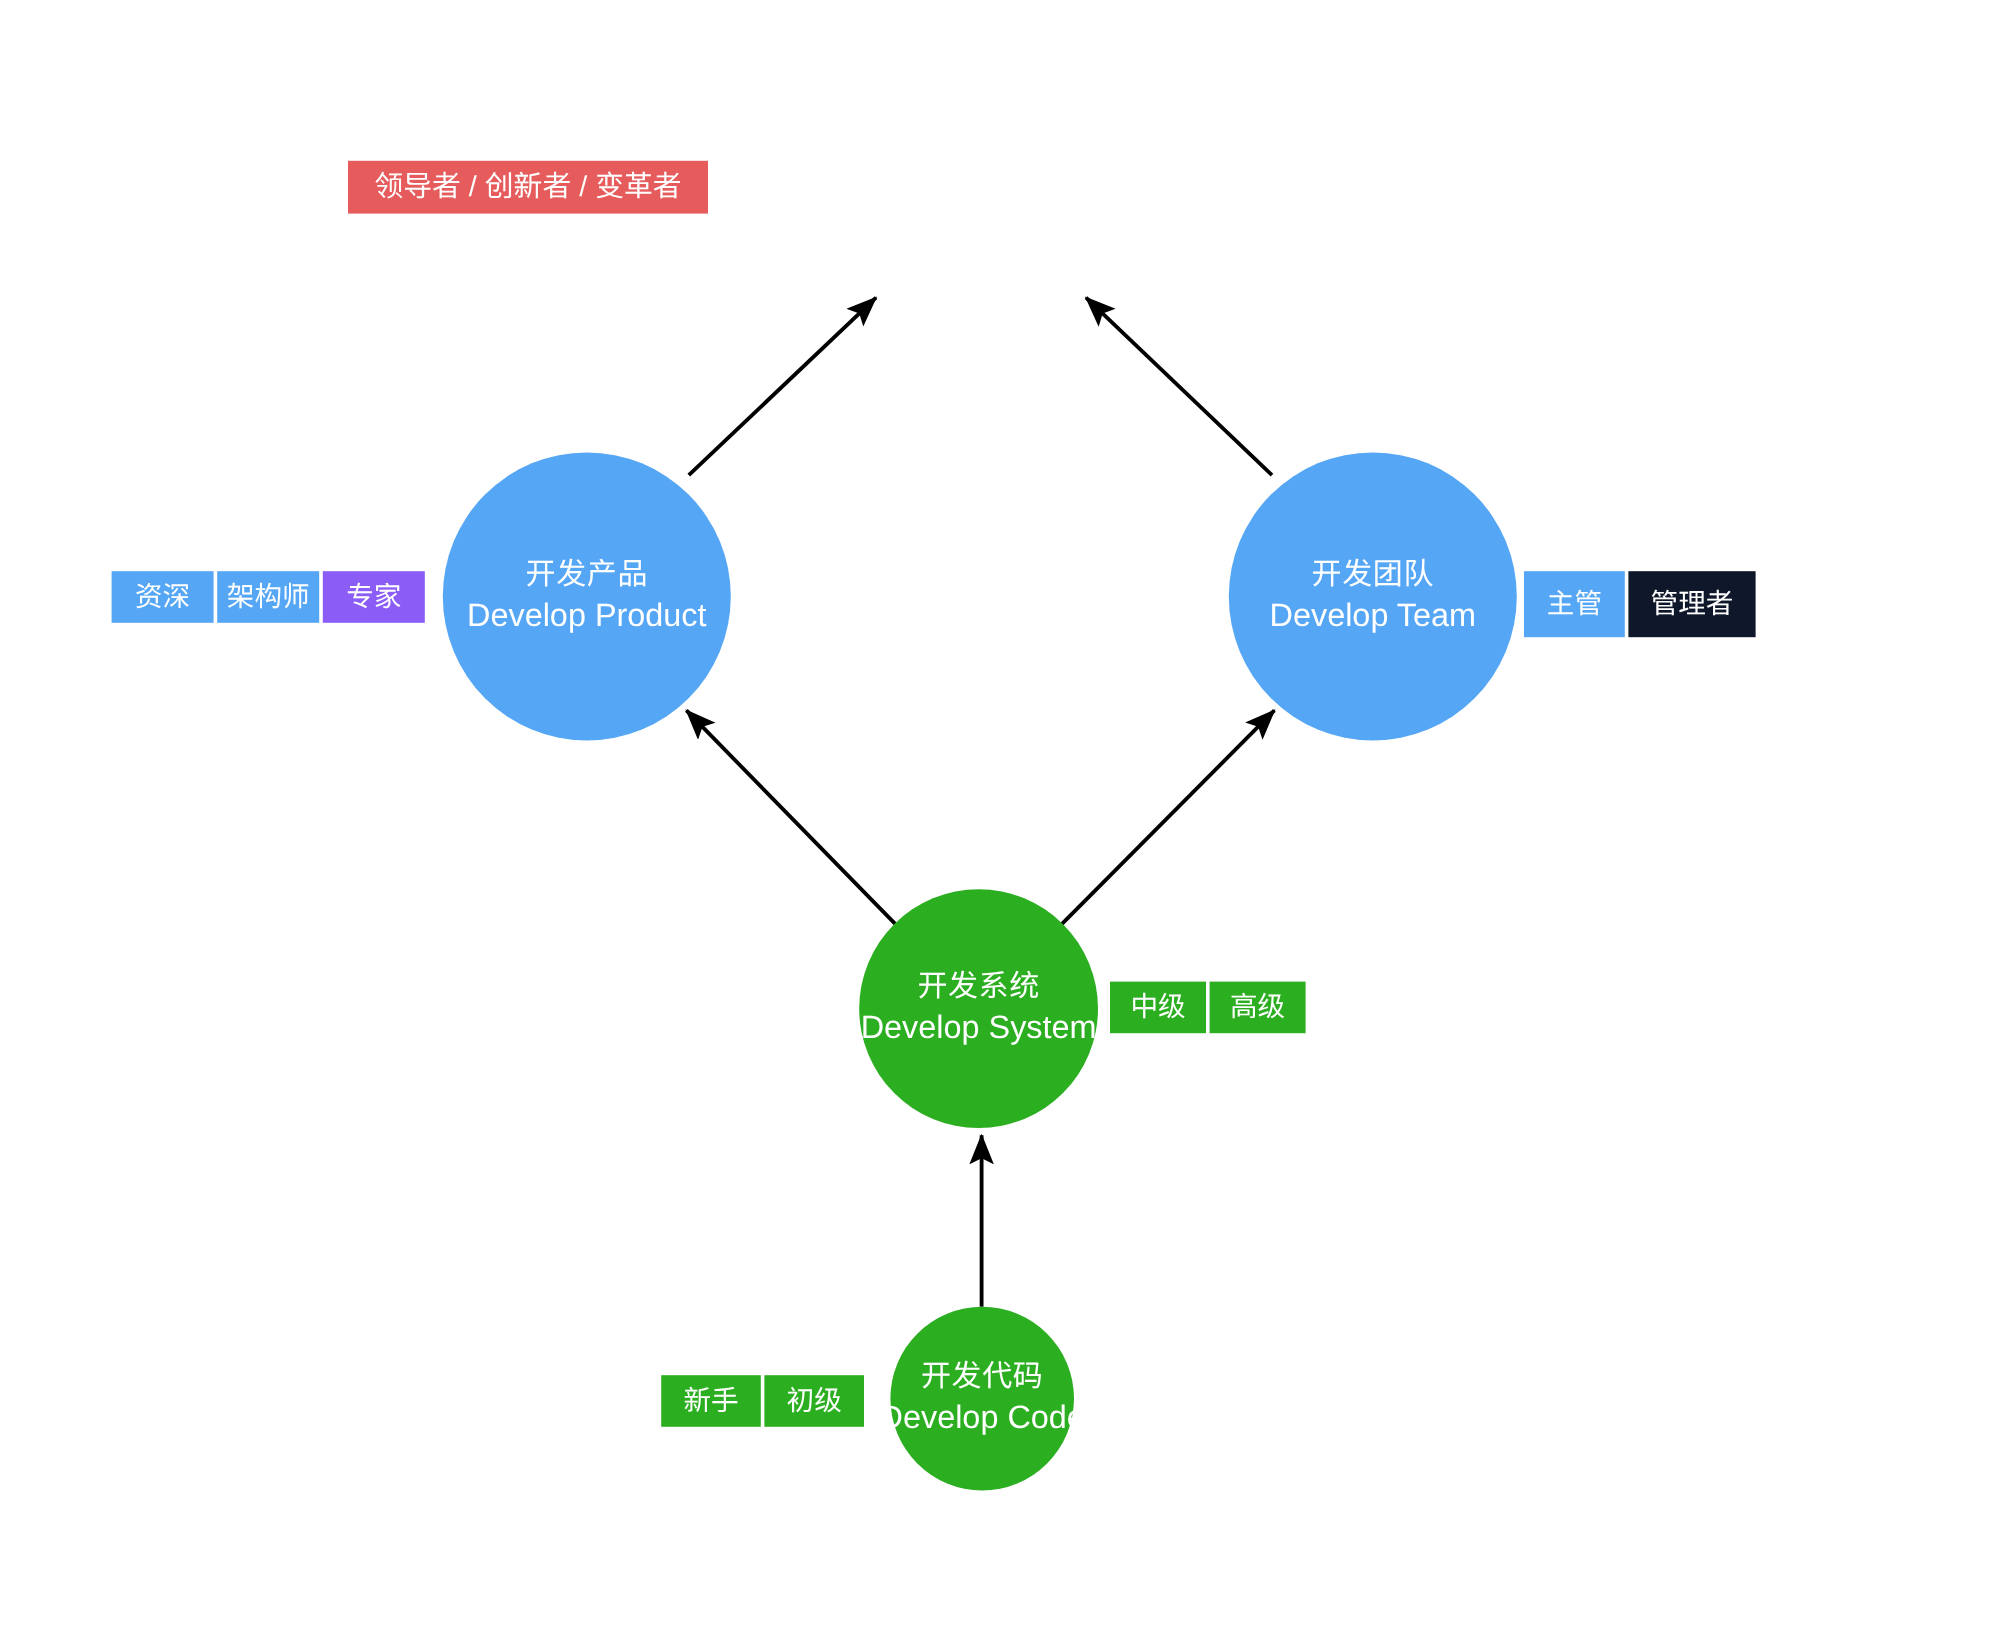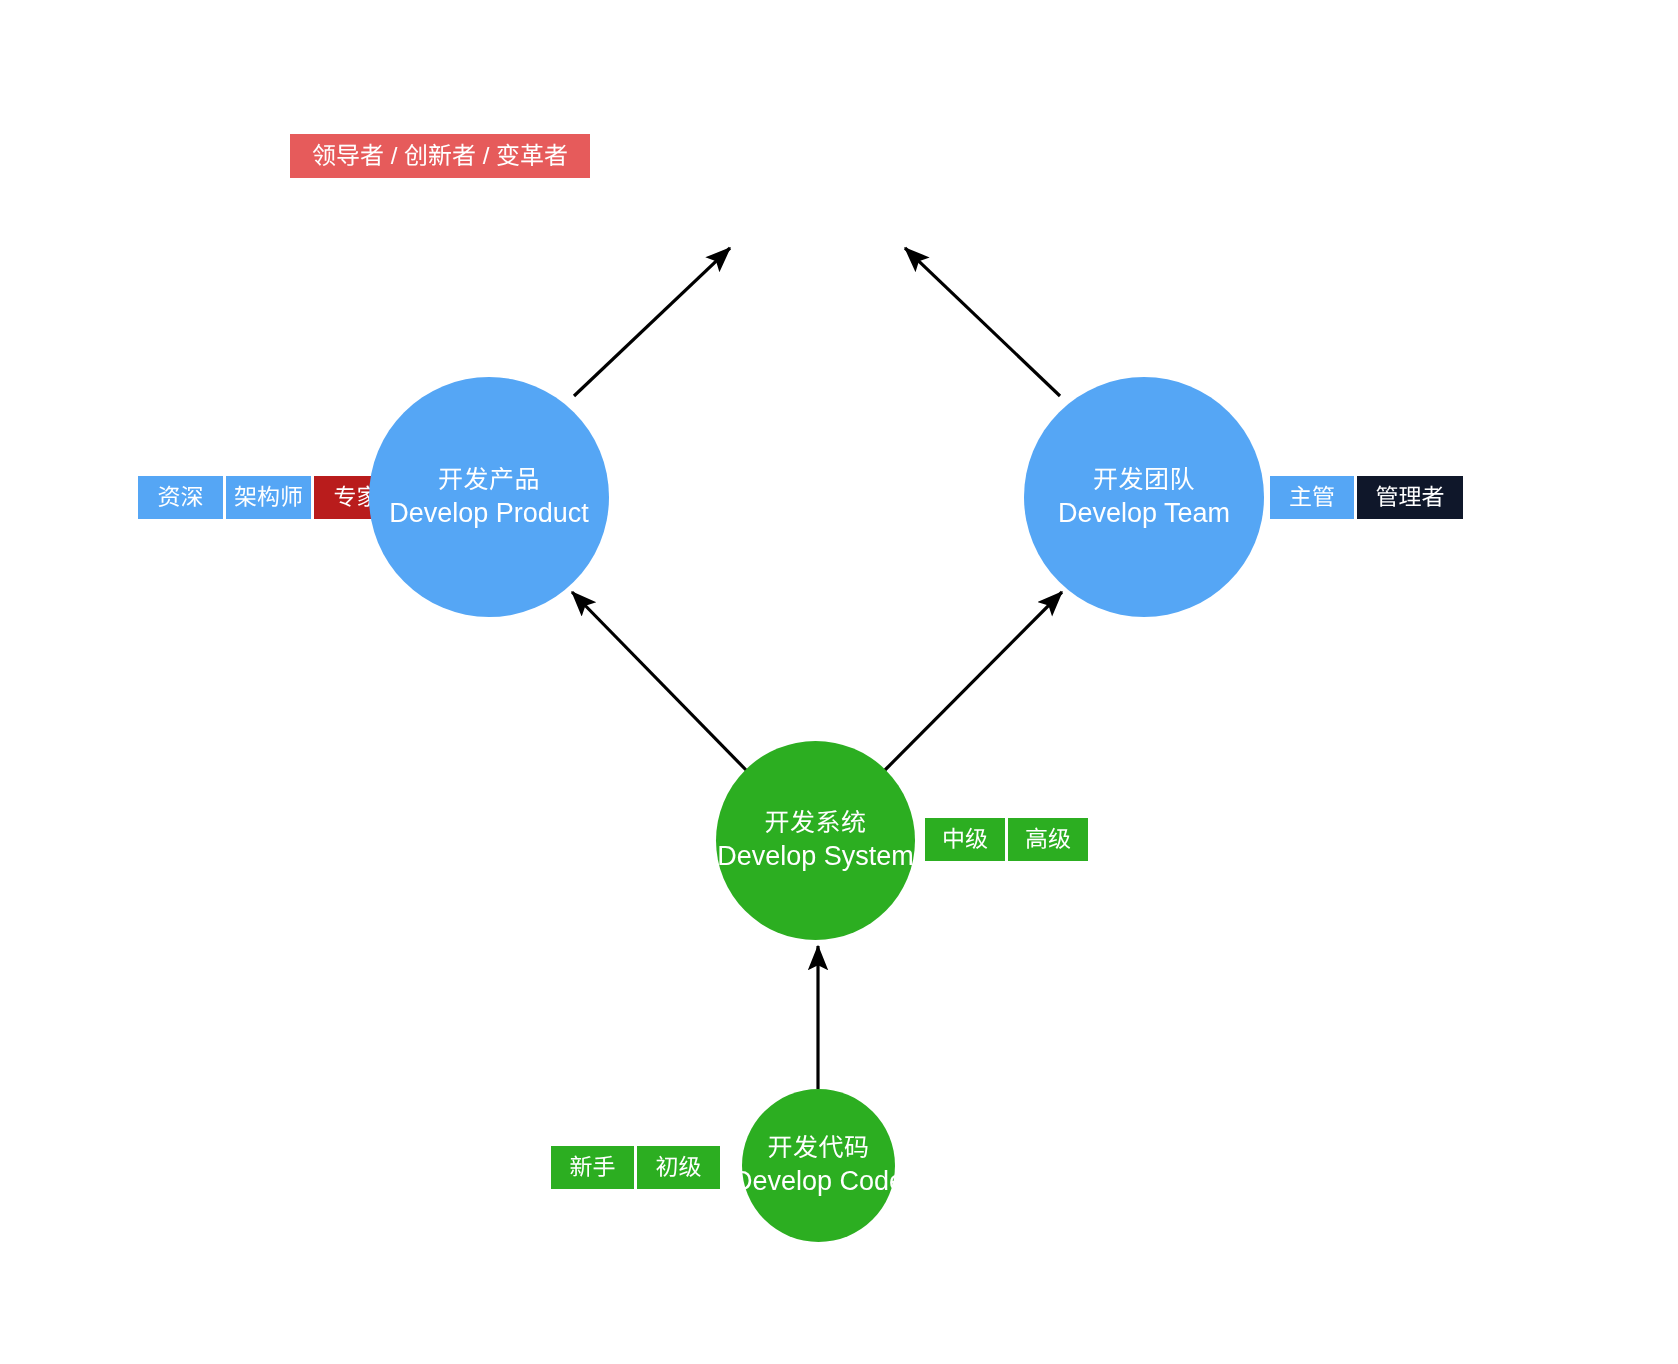--- a/index.html
+++ b/index.html
@@ -103,35 +103,34 @@
     height: 44px;
     padding: 0 22px;
     font-size: 24px;
   }
 
   
   #badges-product {
     left: 93px;
     top: 476px;
     height: 43px;
-    margin-left: 45px;
   }
   #badges-product .badge {
     height: 43px;
     width: 85px;
   }
 
   
   #badges-team {
     left: 1270px;
     top: 476px;
     height: 43px;
   }
   #badges-team .badge {
-    height: 43px;
+    height: 55px;
     width: 84px;
     text-align: right;
   }
   #badges-team .badge:last-child {
     width: 106px;
   }
 
   
   #badges-system {
     left: 925px;
@@ -178,21 +177,21 @@
     <line x1="1060" y1="396" x2="905" y2="248" stroke="#000000" stroke-width="3.2" marker-end="url(#arrowhead)"></line>
   </svg>
 
   <div class="badge-group" id="badges-dream">
     <div class="badge" style="background:#E65B5B">领导者 / 创新者 / 变革者</div>
   </div>
 
   <div class="badge-group" id="badges-product">
     <div class="badge" style="background:#55A6F5">资深</div>
     <div class="badge" style="background:#55A6F5">架构师</div>
-    <div class="badge" style="background:#b91c1c">专家</div>
+    <div class="badge" style="background:#8b5cf6">专家</div>
   </div>
 
   <div class="badge-group" id="badges-team">
     <div class="badge" style="background:#55A6F5">主管</div>
     <div class="badge" style="background:#0f172a">管理者</div>
   </div>
 
   <div class="badge-group" id="badges-system">
     <div class="badge" style="background:#2CAE21">中级</div>
     <div class="badge" style="background:#2CAE21">高级</div>

